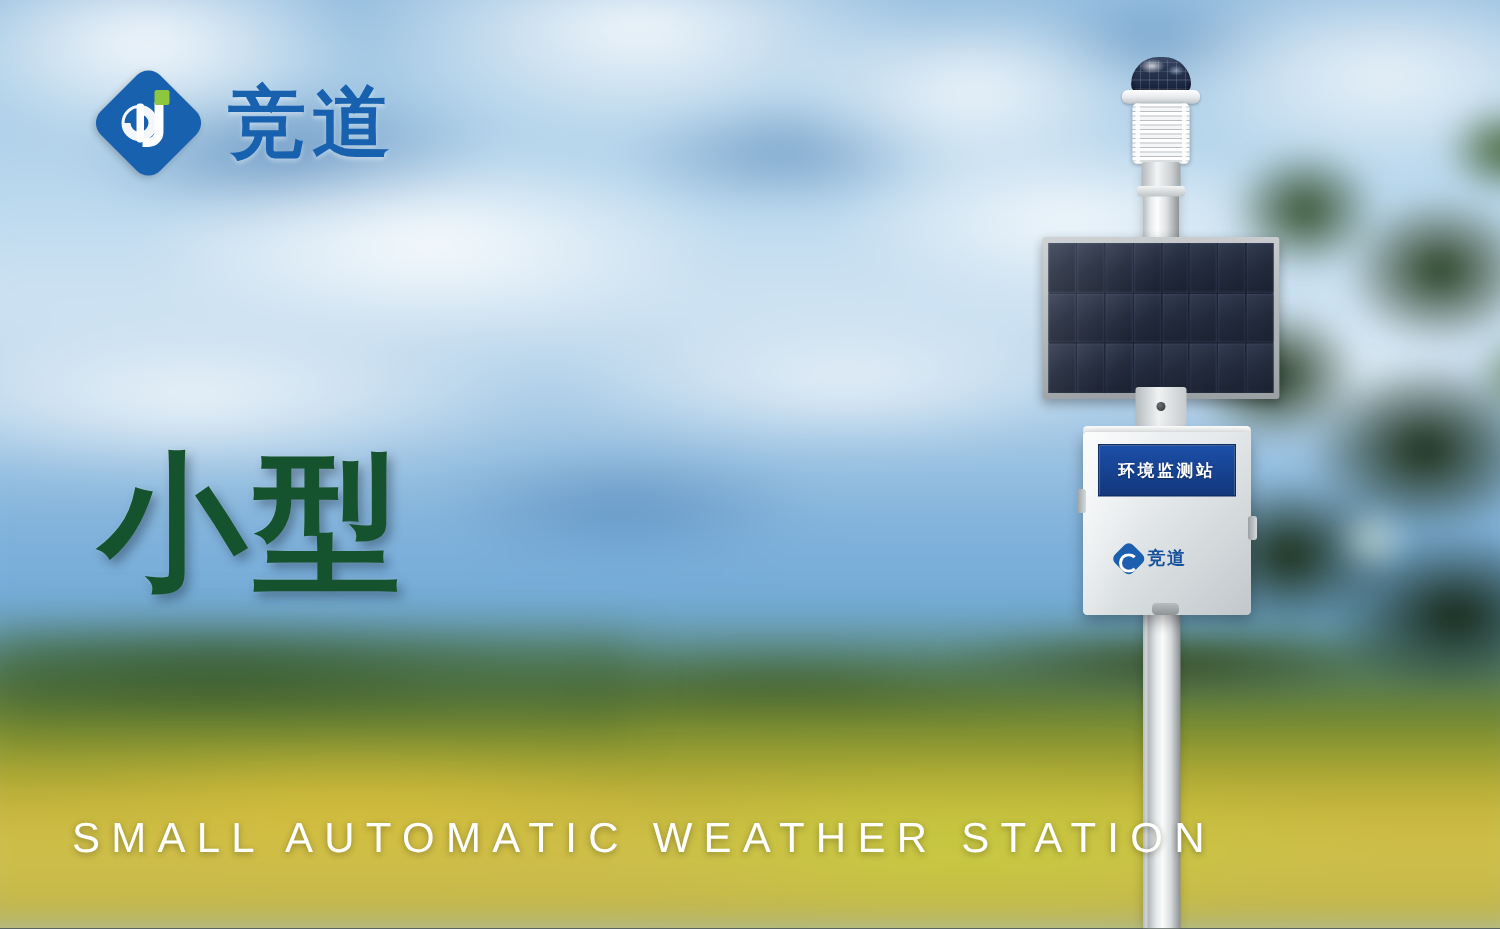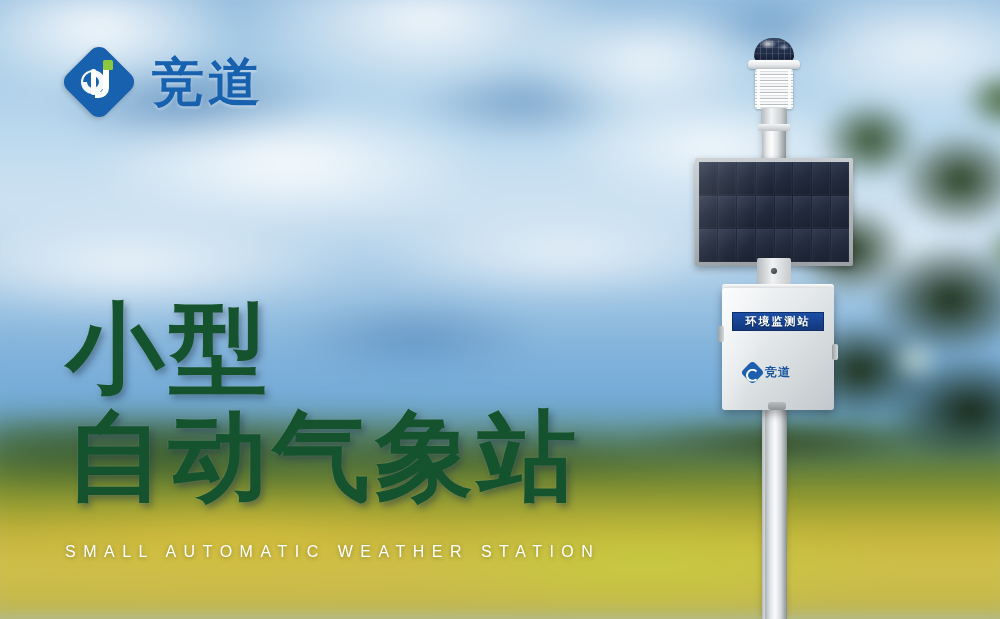--- a/index.html
+++ b/index.html
@@ -189,21 +189,21 @@
     position:absolute;left:722px;top:284px;width:112px;height:8px;
     background:linear-gradient(180deg,#ffffff,#cfd4d7);
     border-radius:3px 3px 0 0;
   }
   .box-sheen{
     position:absolute;left:0;top:0;width:100%;height:100%;
     background:linear-gradient(105deg, rgba(255,255,255,.55) 0%, rgba(255,255,255,0) 38%);
     border-radius:3px;
   }
   .box-banner{
-    position:absolute;left:10px;top:24px;width:92px;height:19px;
+    position:absolute;left:10px;top:8px;width:92px;height:35px;
     background:linear-gradient(180deg,#1b4fa8,#13377c);
     border:1px solid #0f2d66;
     display:flex;align-items:center;justify-content:center;
     box-sizing:border-box;
   }
   .box-banner span{
     color:#fff;font-size:11px;letter-spacing:2px;font-weight:bold;
     text-shadow:0 1px 1px rgba(0,0,0,.4);
   }
   .box-logo{
@@ -254,23 +254,23 @@
     color:#14532d;
     font-weight:bold;
     line-height:1.08;
     letter-spacing:5px;
     text-shadow:3px 4px 7px rgba(30,50,70,.45), 0 0 2px rgba(255,255,255,.25);
   }
   .hl-1{font-size:98px;display:block;}
   .hl-2{font-size:98px;display:block;margin-top:2px;}
 
   .subtitle{
-    position:absolute;left:65px;top:543px;
+    position:absolute;left:48px;top:543px;
     color:#ffffff;
-    font-size:16px;
+    font-size:28px;
     letter-spacing:7.5px;
     font-weight:300;
     text-shadow:0 1px 4px rgba(60,60,20,.45);
     white-space:nowrap;
   }
 </style>
 </head>
 <body>
 
 <div class="banner">
@@ -355,18 +355,17 @@
         <rect x="28" y="23" width="5" height="26" rx="2" fill="#ffffff"></rect>
         <path d="M40 22 h6 v20 a10 10 0 0 1 -10 10 h-4 v-6 h4 a4 4 0 0 0 4 -4 z" fill="#ffffff"></path>
         <rect x="40" y="14" width="10" height="10" rx="1.5" fill="#8dc63f"></rect>
       </svg>
     </div>
     <div class="brand-text">竞道</div>
   </div>
 
   <div class="headline">
     <span class="hl-1">小型</span>
-    <span class="hl-2">自动气象站</span>
   </div>
 
   <div class="subtitle">SMALL AUTOMATIC WEATHER STATION</div>
 
 </div>
 
 </body></html>

